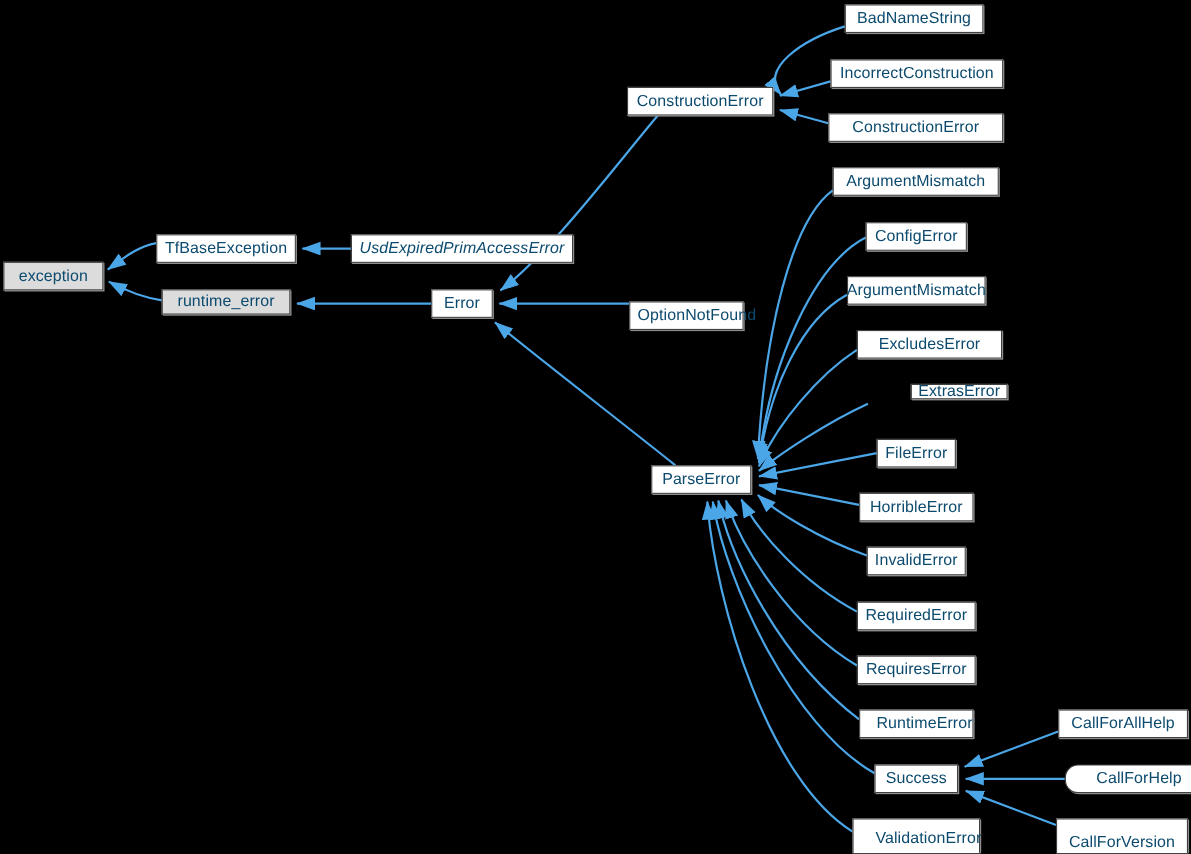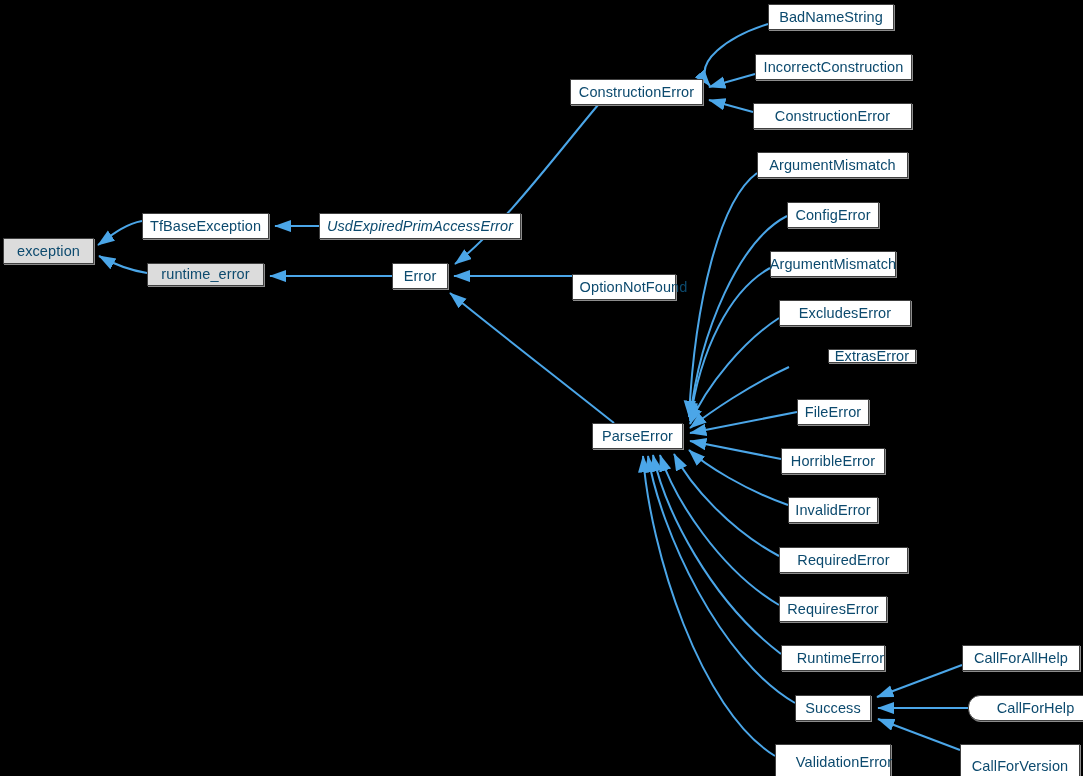--- a/index.html
+++ b/index.html
@@ -135,21 +135,21 @@
       </div>
       <div class="uml-node fill-white" style="left: 797px; top: 399px; width: 72px; height: 26px;">
         <span class="node-label">FileError</span>
       </div>
       <div class="uml-node fill-white" style="left: 781px; top: 448px; width: 104px; height: 26px;">
         <span class="node-label">HorribleError</span>
       </div>
       <div class="uml-node fill-white" style="left: 788px; top: 497px; width: 90px; height: 26px;">
         <span class="node-label">InvalidError</span>
       </div>
-      <div class="uml-node fill-white" style="left: 779px; top: 547px; width: 129px; height: 26px;">
+      <div class="uml-node fill-white" style="left: 779px; top: 547px; width: 108px; height: 26px;">
         <span class="node-label">RequiredError</span>
       </div>
       <div class="uml-node fill-white" style="left: 779px; top: 596px; width: 108px; height: 26px;">
         <span class="node-label">RequiresError</span>
       </div>
       <div class="uml-node fill-white" style="left: 781px; top: 645px; width: 104px; height: 26px; padding-left: 15px;">
         <span class="node-label">RuntimeError</span>
       </div>
       <div class="uml-node fill-white" style="left: 795px; top: 695px; width: 76px; height: 26px;">
         <span class="node-label">Success</span>

